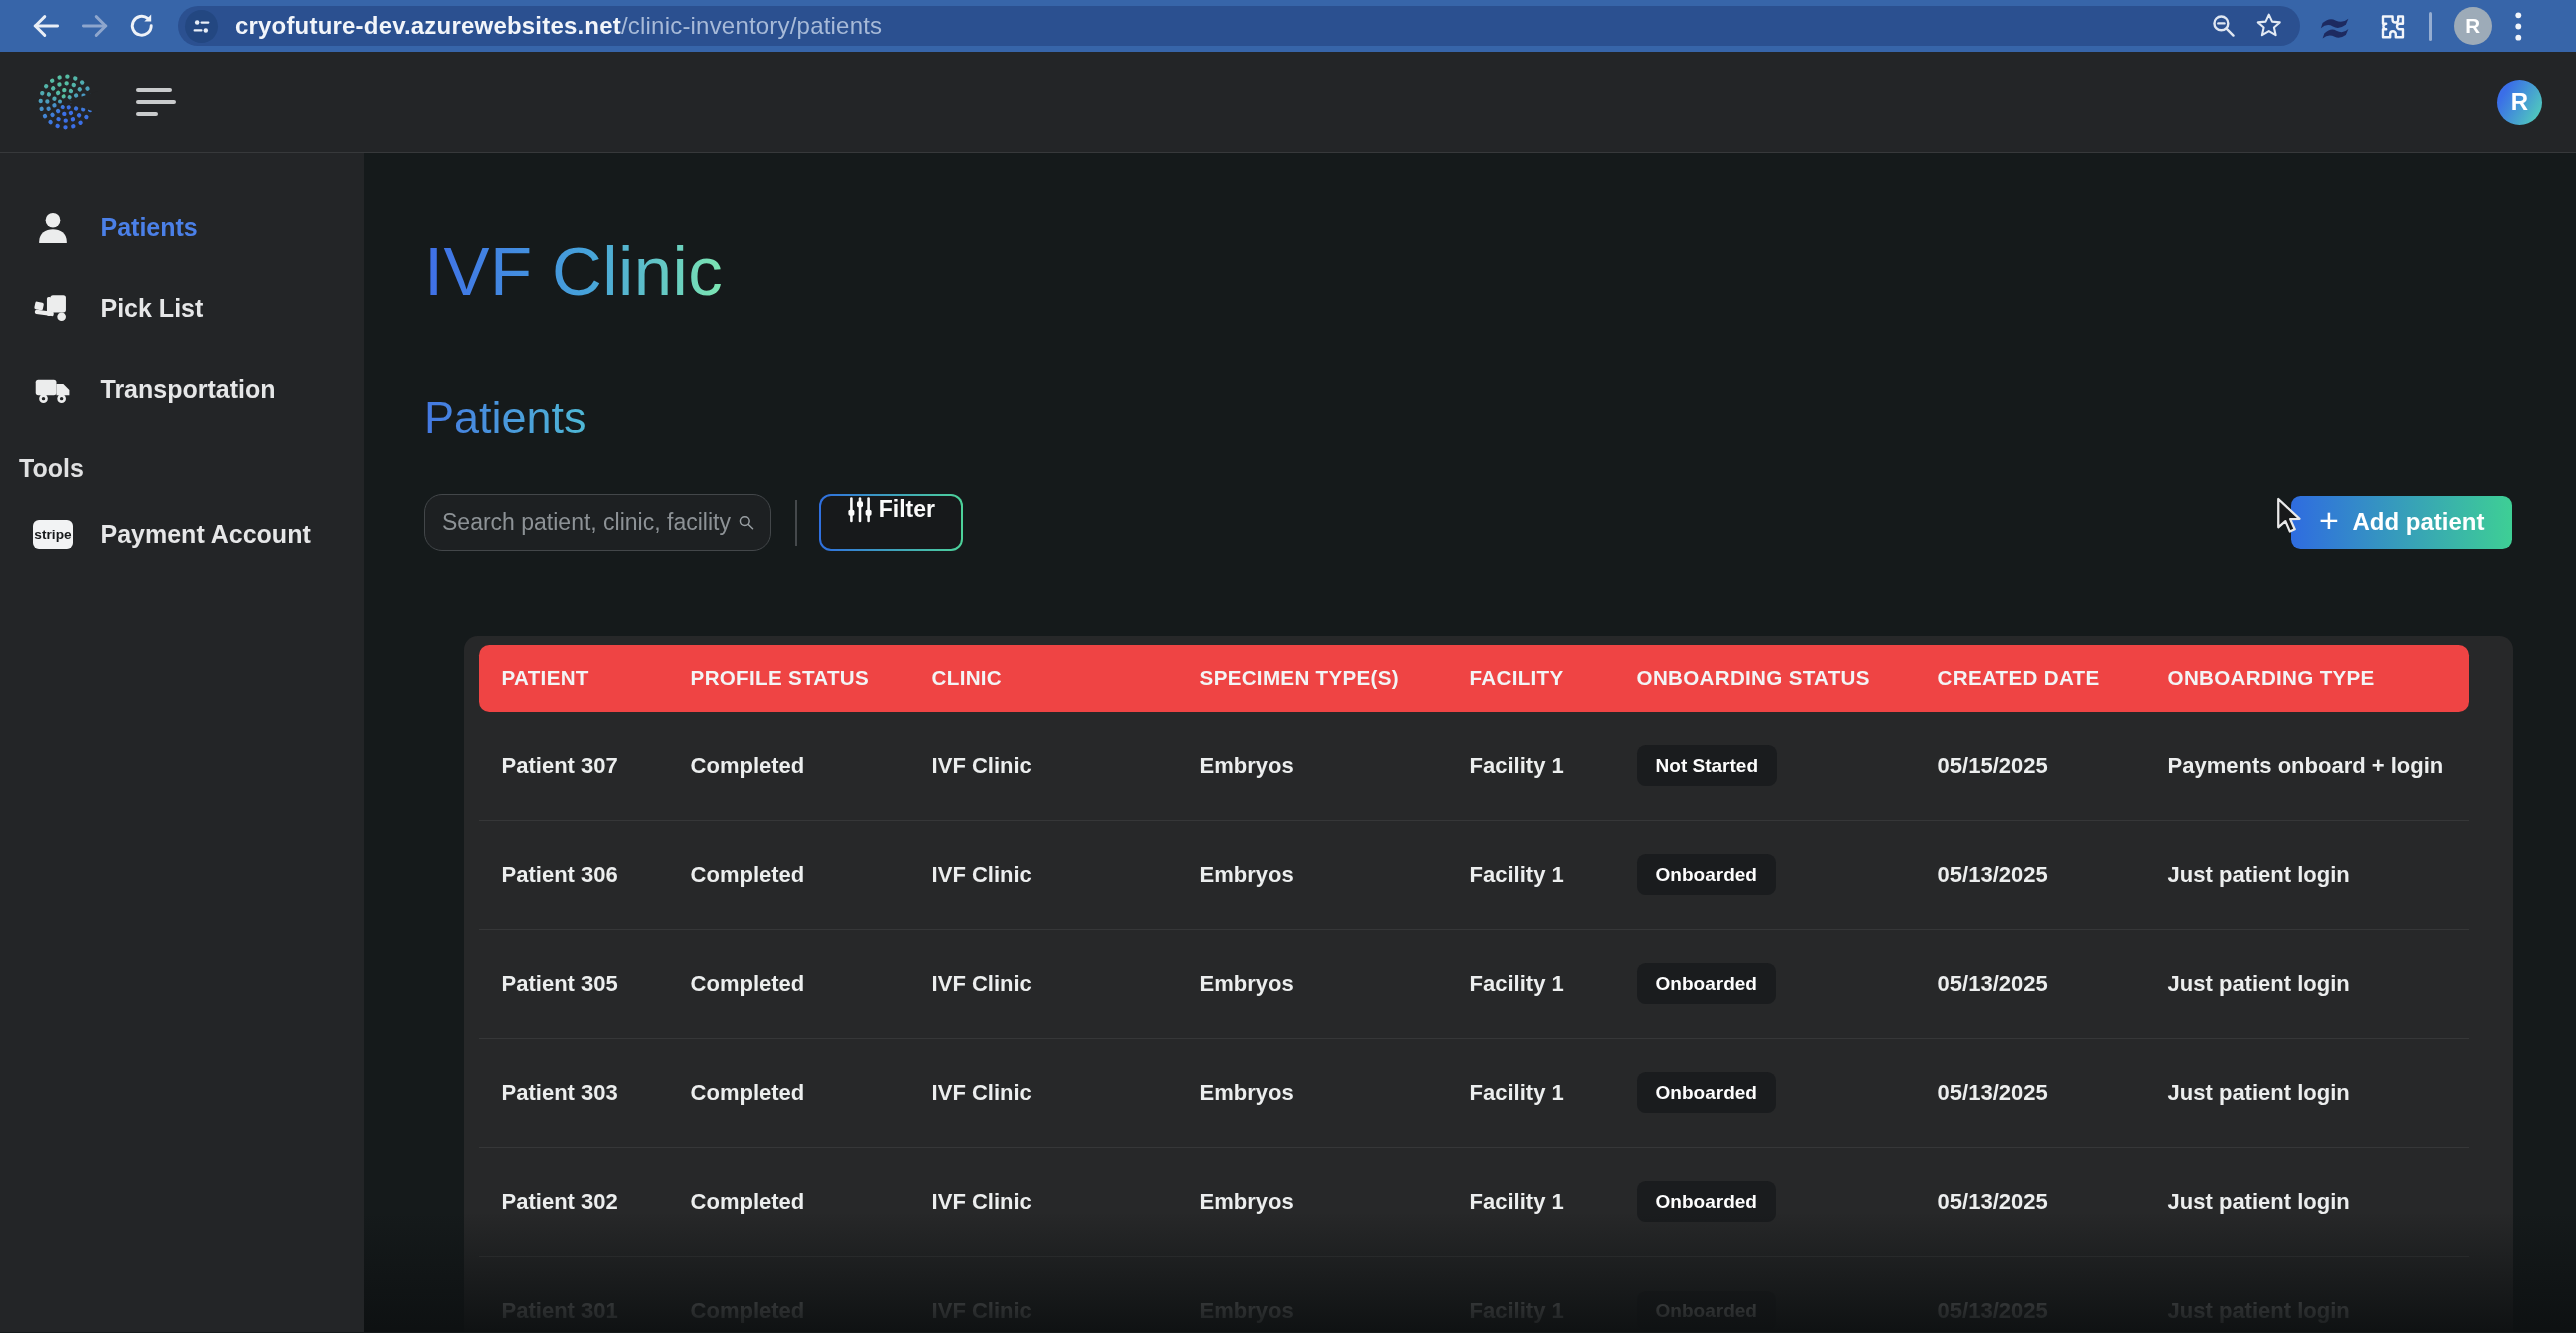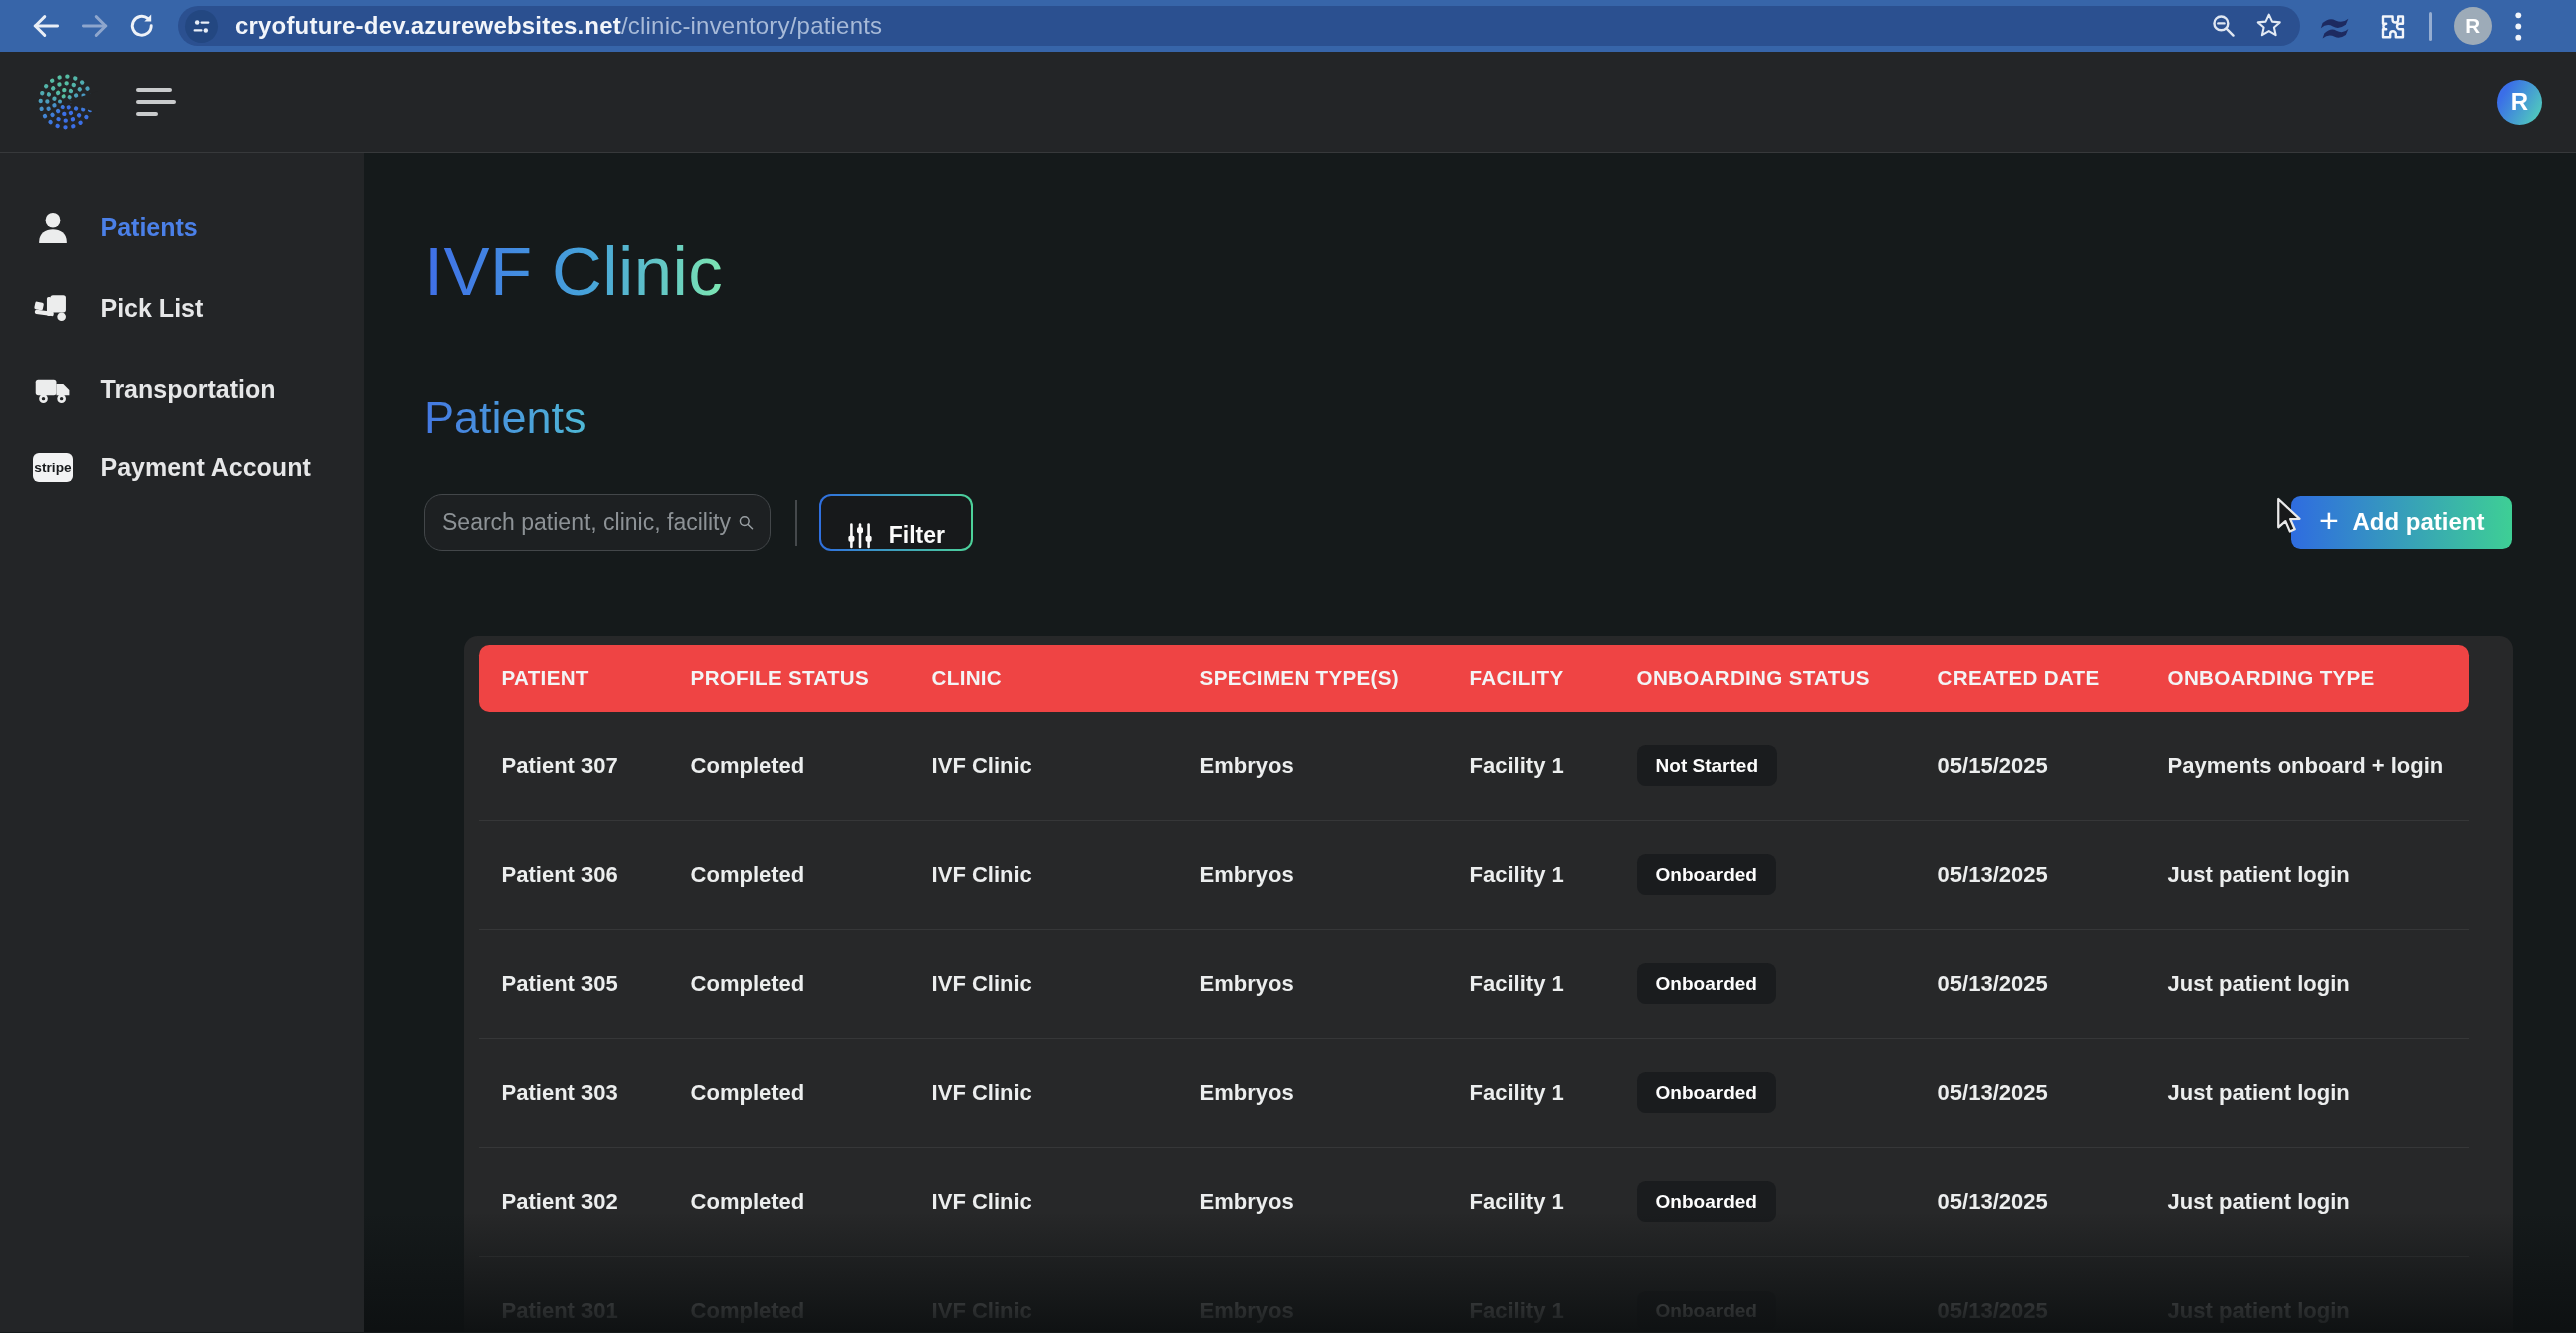--- a/index.html
+++ b/index.html
@@ -57,21 +57,21 @@
   .controls { position:relative; margin:50px 0 0 60px; height:57px; display:flex; align-items:center; }
   .search-box { width:347px; height:57px; background:#1d2022; border:1.7px solid #43474a; border-radius:18px;
                 display:flex; align-items:center; padding:0 15.5px 0 17px; }
   .search-box input { flex:1; background:transparent; border:none; outline:none; color:#e8e9ea;
                       font-size:23px; font-family:"Liberation Sans", sans-serif; }
   .search-box input::placeholder { color:#8d9296; }
   .ctrl-sep { width:1.7px; height:46px; background:#45494c; margin:0 22px 0 24px; }
   .filter-btn { height:57px; padding:0 26px; border-radius:12px; border:2.6px solid transparent;
                 background:linear-gradient(#17191b,#17191b) padding-box,
                            linear-gradient(90deg,#2f6fe0,#4dd39a) border-box;
-                display:flex; align-items:flex-end; gap:16px; cursor:pointer; }
+                display:flex; align-items:flex-start; gap:6px; cursor:pointer; }
   .filter-btn .lbl { font-size:23px; font-weight:700; color:#fbfbfb; }
   .add-btn { position:absolute; right:64px; top:1.7px; height:53px; padding:0 27.5px; border-radius:9.4px;
              background:linear-gradient(90deg,#2f6ce0 0%,#3ecf95 100%); display:flex; align-items:center;
              gap:13.7px; cursor:pointer; }
   .add-btn .plus { font-size:34px; font-weight:400; color:#fff; line-height:0; margin-top:-3.4px; }
   .add-btn .lbl { font-size:24px; font-weight:600; color:#fff; }
 
   
   .card { margin:85px 0 0 100px; width:2049px; height:773px; background:#272829; border-radius:13.7px;
           padding:8.6px 44px 0 14.6px; }
@@ -233,20 +233,21 @@
             <path d="M27 15 h8 l7 7 v6 h-15 z"></path>
             <circle cx="12" cy="32" r="5"></circle>
             <circle cx="33" cy="32" r="5"></circle>
             <circle cx="12" cy="32" r="2" fill="#232527"></circle>
             <circle cx="33" cy="32" r="2" fill="#232527"></circle>
           </svg>
       </span>
       <span class="lbl">Transportation</span>
     </div>
 
+    <div class="side-section">Tools</div>
 
     <div class="side-item" style="height:74px">
       <span class="side-icon">
         <span class="stripe-badge">stripe</span>
       </span>
       <span class="lbl">Payment Account</span>
     </div>
   </div>
 
   <div class="main">

